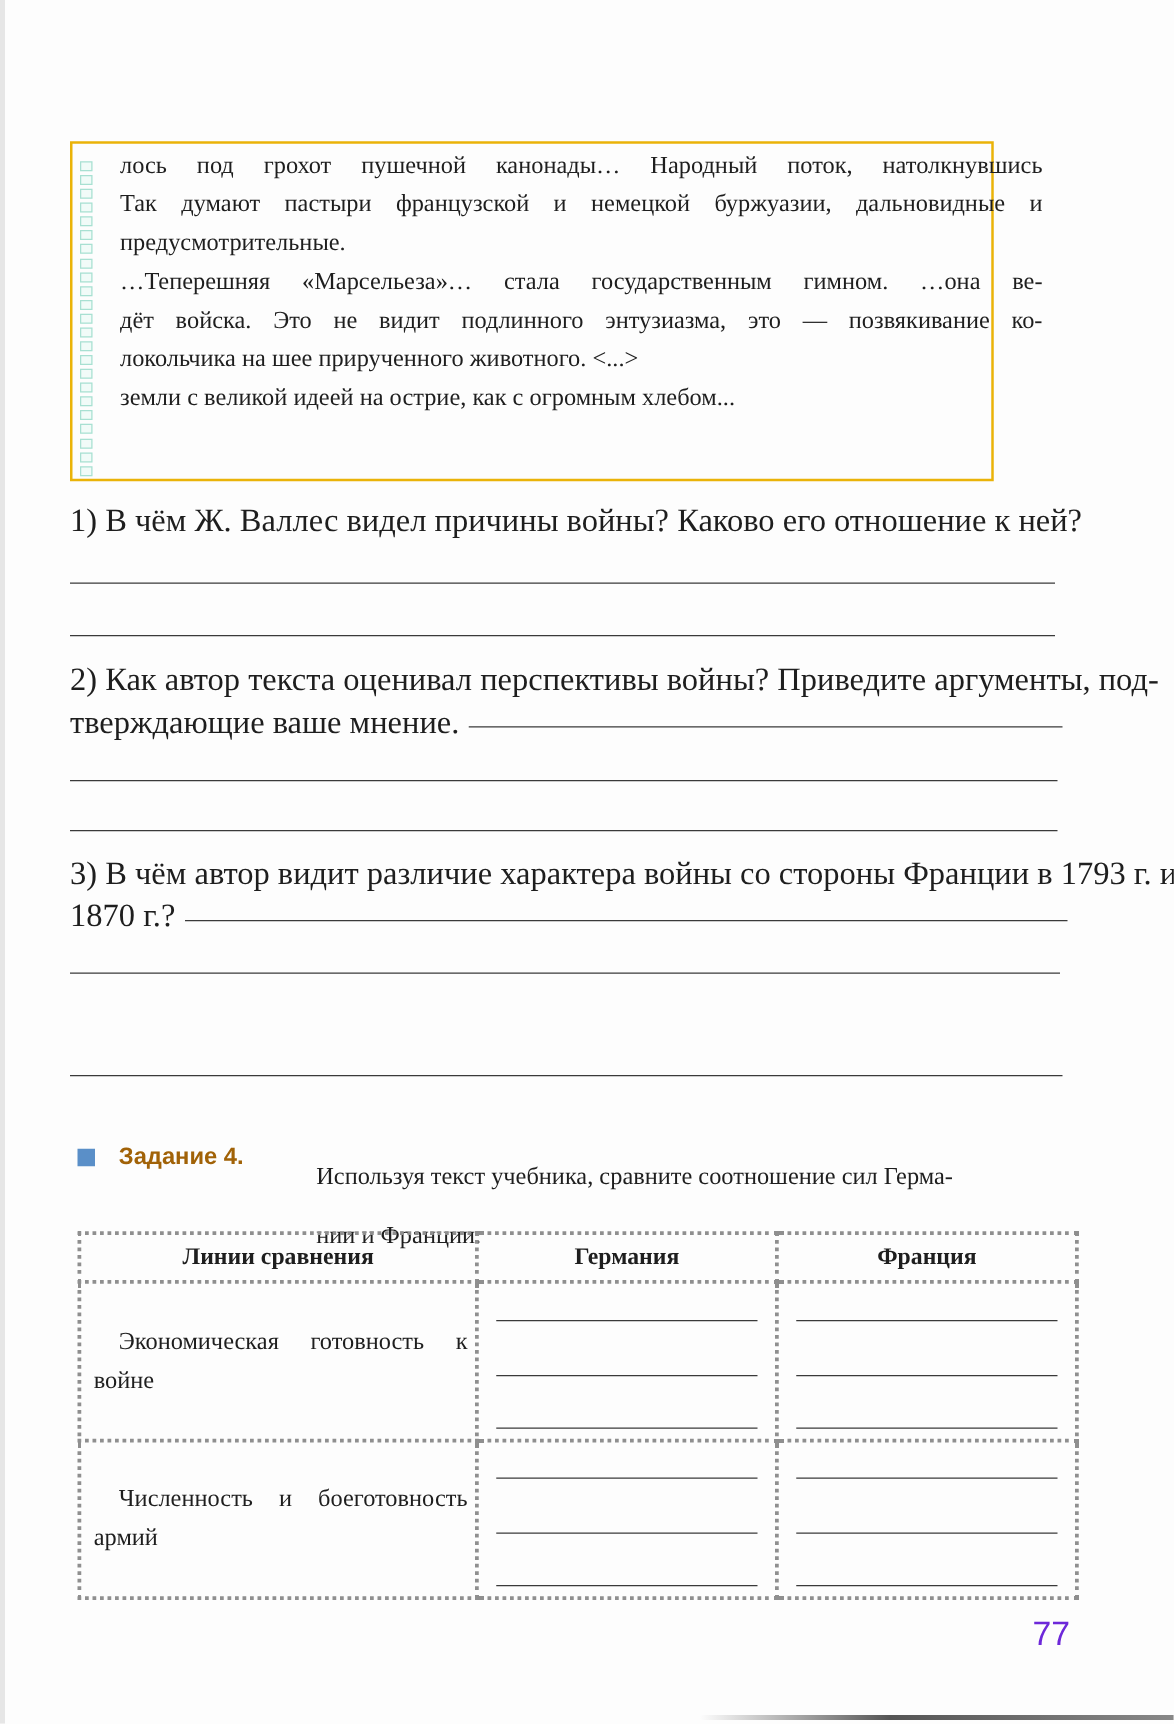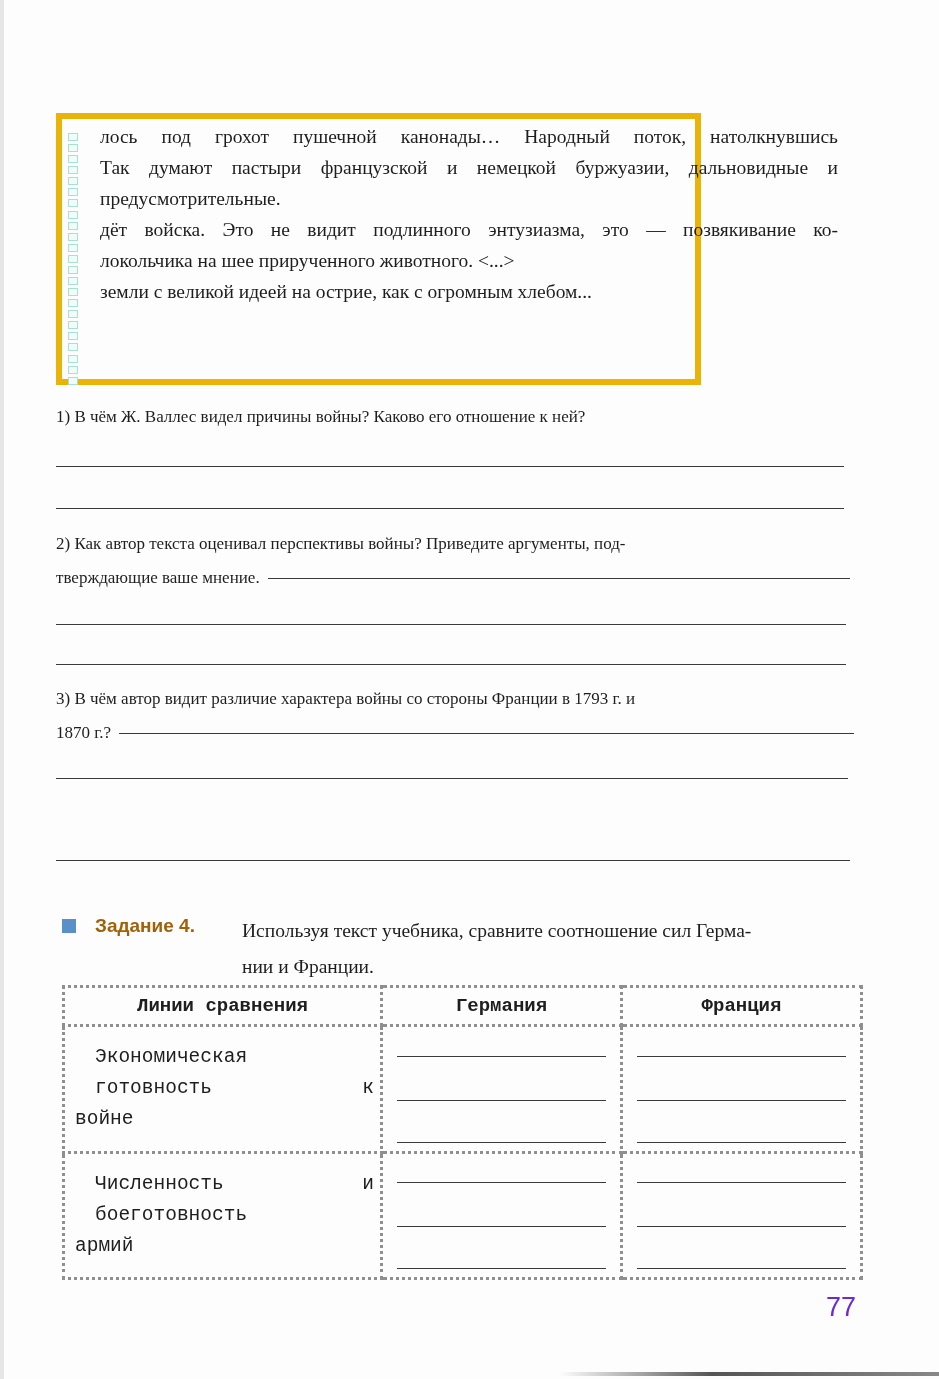--- a/index.html
+++ b/index.html
@@ -31,22 +31,22 @@
       position: absolute;
       left: 560px; top: 1372px;
       width: 379px; height: 4px;
       background: linear-gradient(to right, rgba(120,120,120,0), #555 40%, #888 100%);
     }
 
     
     .quote-box {
       position: absolute;
       left: 56px; top: 113px;
-      width: 645px; height: 272px;
-      border: 6px solid #eab308;
+      width: 739px; height: 272px;
+      border: 2px solid #eab308;
       box-sizing: border-box;
     }
     .quote-strip {
       position: absolute;
       left: 6px; top: 14px;
       width: 12px; height: 252px;
       display: flex;
       flex-direction: column;
       justify-content: space-between;
     }
@@ -70,21 +70,21 @@
       text-align: justify;
       text-align-last: left;
     }
     .quote-text p.just {
       text-align-last: justify;
     }
 
     
     .q {
       position: absolute;
-      font-size: 17px;
+      font-size: 26px;
       line-height: 34px;
     }
     .q-line {
       display: flex;
       align-items: baseline;
       white-space: nowrap;
     }
     .fill {
       flex: 1;
       border-bottom: 1.3px solid #3a3a3a;
@@ -120,36 +120,35 @@
       font-weight: bold;
       color: #a16207;
       font-size: 19px;
     }
     .task-text {
       position: absolute;
       left: 175px; top: 0;
       width: 620px;
     }
     .task-text p {
-      margin: 5px;
+      margin: 16px;
     }
 
     
     .cmp-table {
       position: absolute;
       left: 62px; top: 985px;
       width: 798px; height: 295px;
       border-collapse: collapse;
       table-layout: fixed;
     }
     .cmp-table th, .cmp-table td {
       border: 3px dotted #8f8f8f;
       padding: 0;
       vertical-align: middle;
-      font-family: Liberation Mono, monospace;
     }
     .cmp-table th {
       height: 36px;
       font-size: 19px;
       font-weight: bold;
       text-align: center;
     }
     .cmp-table td.row-label {
       font-size: 19.5px;
       line-height: 31px;
@@ -216,20 +215,21 @@
       <span></span>
         <span></span>
         <span></span>
         <span></span>
         <span></span>
     </div>
     <div class="quote-text">
       <p class="just">лось под грохот пушечной канонады… Народный поток, натолкнувшись</p>
       <p class="just">Так думают пастыри французской и немецкой буржуазии, дальновидные и</p>
       <p>предусмотрительные.</p>
+      <p class="just">…Теперешняя «Марсельеза»… стала государственным гимном. …она ве-</p>
       <p class="just">дёт войска. Это не видит подлинного энтузиазма, это — позвякивание ко-</p>
       <p>локольчика на шее прирученного животного. &lt;...&gt;</p>
       <p>земли с великой идеей на острие, как с огромным хлебом...</p>
     </div>
   </div>
 
   <div class="q" style="left:56px; top:400px; width:790px;">
     <div class="q-line">1) В чём Ж. Валлес видел причины войны? Каково его отношение к ней?</div>
   </div>
   <div class="rule" style="left:56px; top:466px; width:788px;"></div>

